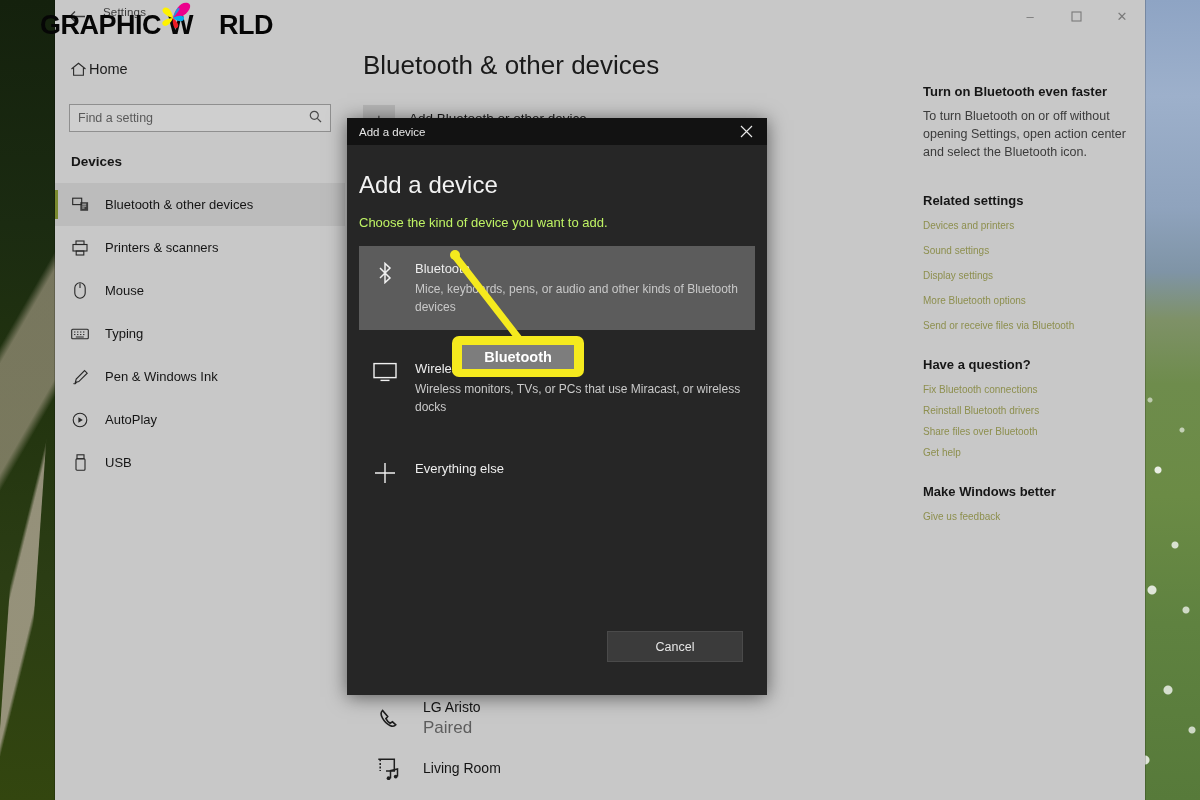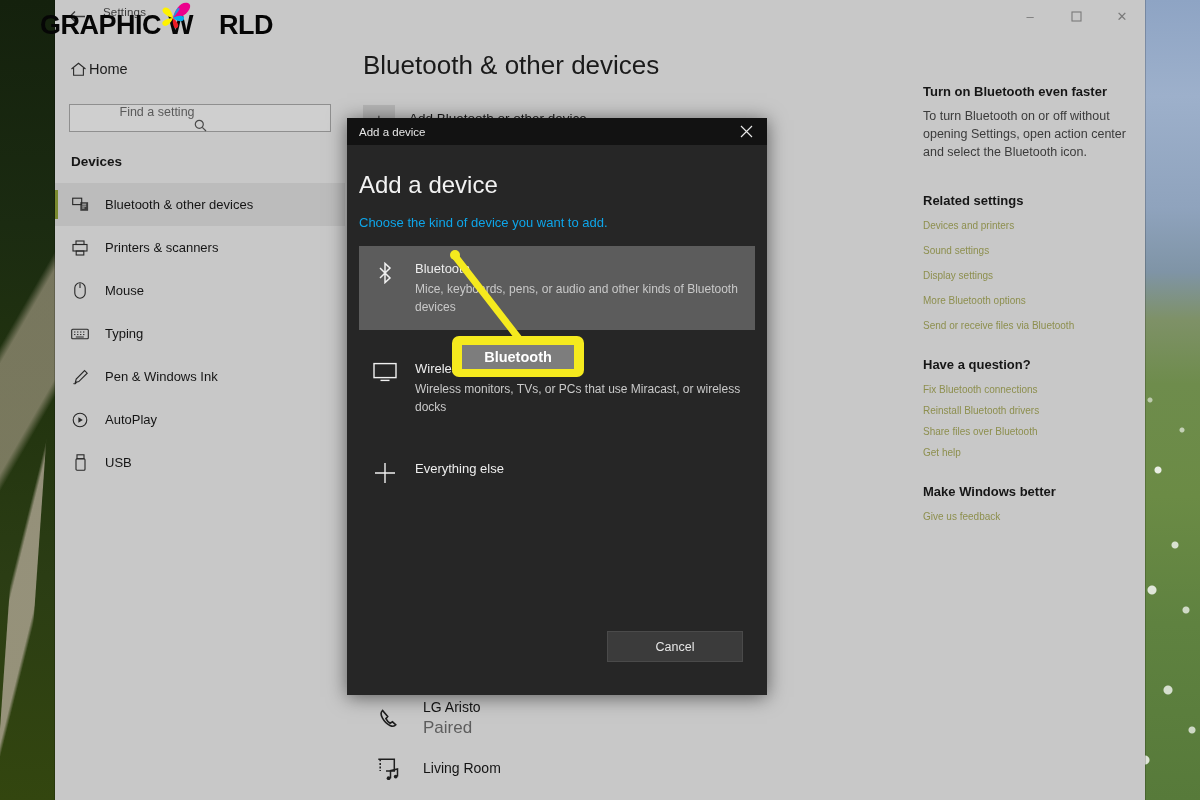--- a/index.html
+++ b/index.html
@@ -77,21 +77,21 @@
   }
   #home-row{
     display:flex; align-items:center; gap:2px;
     height:34px; padding:0 0 0 14px; margin-top:20px;
   }
   #home-row .ico{ width:18px; color:#2a2a2a; display:flex; justify-content:center; }
   #home-label{ font-size:14.5px; color:#1c1c1c; }
   #search-wrap{
     margin:18px 14px 0 14px; height:28px;
     border:1px solid #8f8f8f; background:#cfcfcf;
-    display:flex; align-items:center; padding:0 8px;flex-direction:column;
+    display:flex; align-items:center; padding:0 8px;
   }
   #search-input{
     flex:1; border:0; outline:0; background:transparent;
     font-family:inherit; font-size:12.5px; color:#4e4e4e;
   }
   #search-input::placeholder{ color:#5a5a5a; }
   #search-icon{ color:#4a4a4a; font-size:12px; }
   #nav-section-title{
     margin:22px 0 0 16px; font-size:13.5px; font-weight:bold; color:#161616;
   }
@@ -158,21 +158,21 @@
     display:flex; align-items:center;
   }
   #dlg-title{ font-size:11.5px; color:#e6e6e6; margin-left:12px; }
   #dlg-close{
     position:absolute; right:0; top:0; width:42px; height:27px;
     display:flex; align-items:center; justify-content:center;
     color:#e8e8e8; font-size:14px;
   }
   #dlg-body{ padding:26px 12px 0 12px; position:relative; height:550px; }
   #dlg-heading{ font-size:24px; color:#f2f2f2; font-weight:normal; margin-left:0; }
-  #dlg-sub{ font-size:13px; color:#0ea5e9; margin-top:16px; }
+  #dlg-sub{ font-size:13px; color:#bef264; margin-top:16px; }
   .dlg-option{
     display:flex; align-items:flex-start; gap:18px;
     padding:14px 14px; margin-top:16px;
   }
   .dlg-option.highlight{ background:#5c5c5c; }
   .dlg-option .oico{
     width:24px; min-width:24px; display:flex; justify-content:center;
     color:#f0f0f0; padding-top:2px;
   }
   .opt-title{ font-size:13px; color:#ededed; line-height:1.4; }

